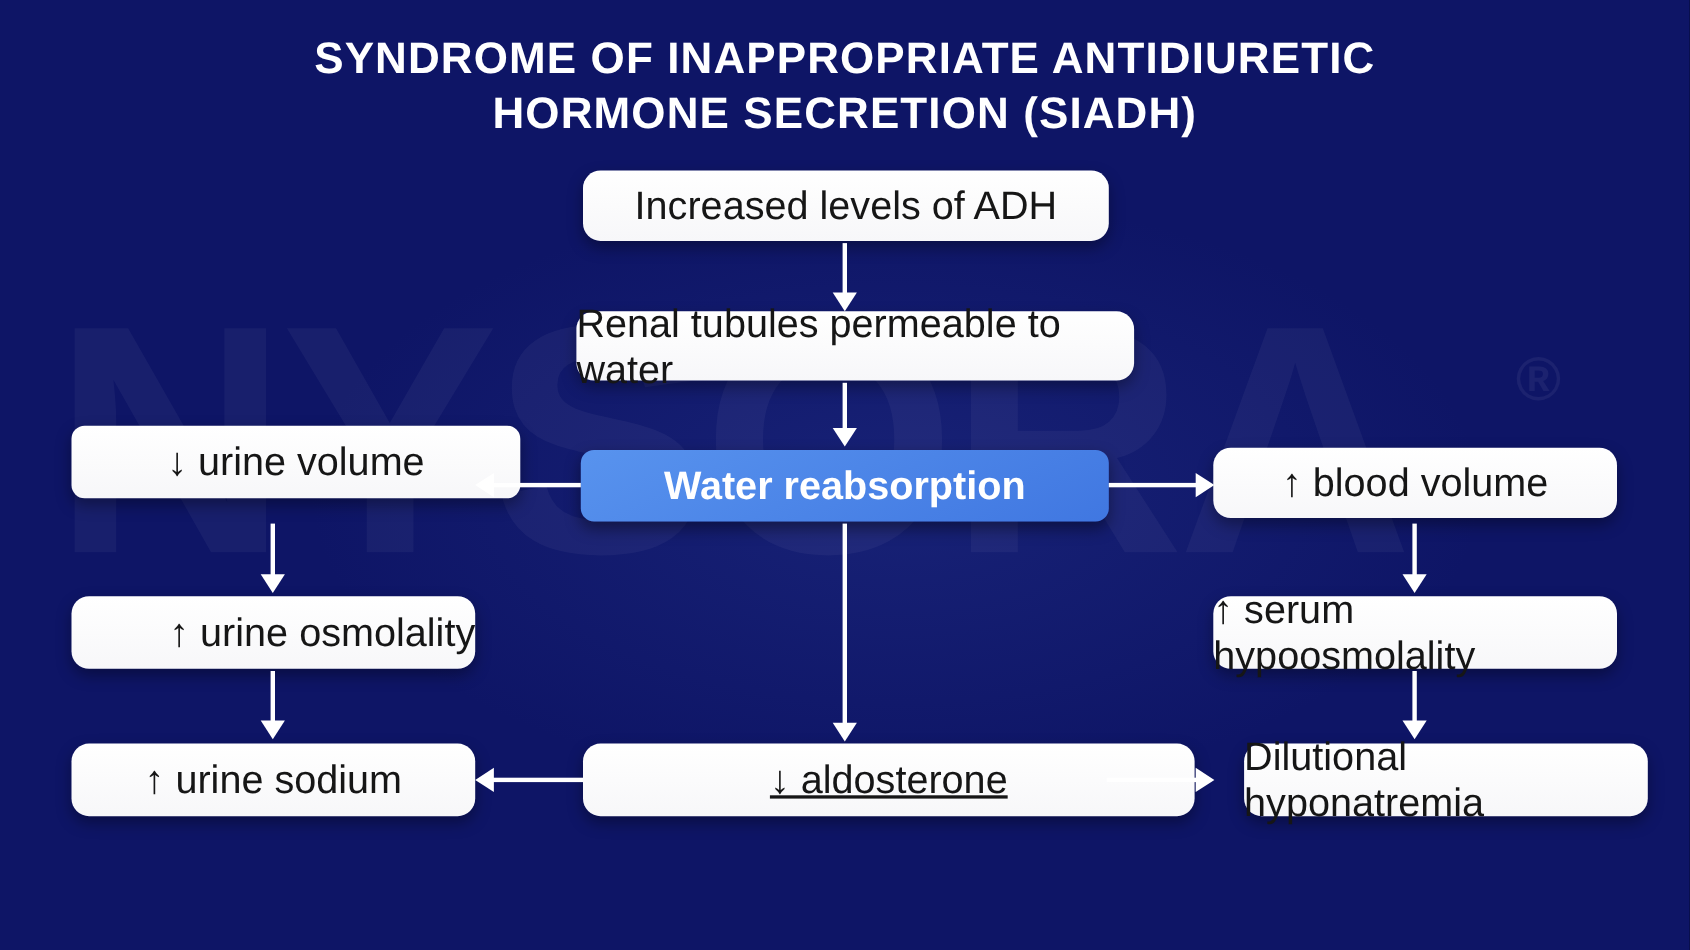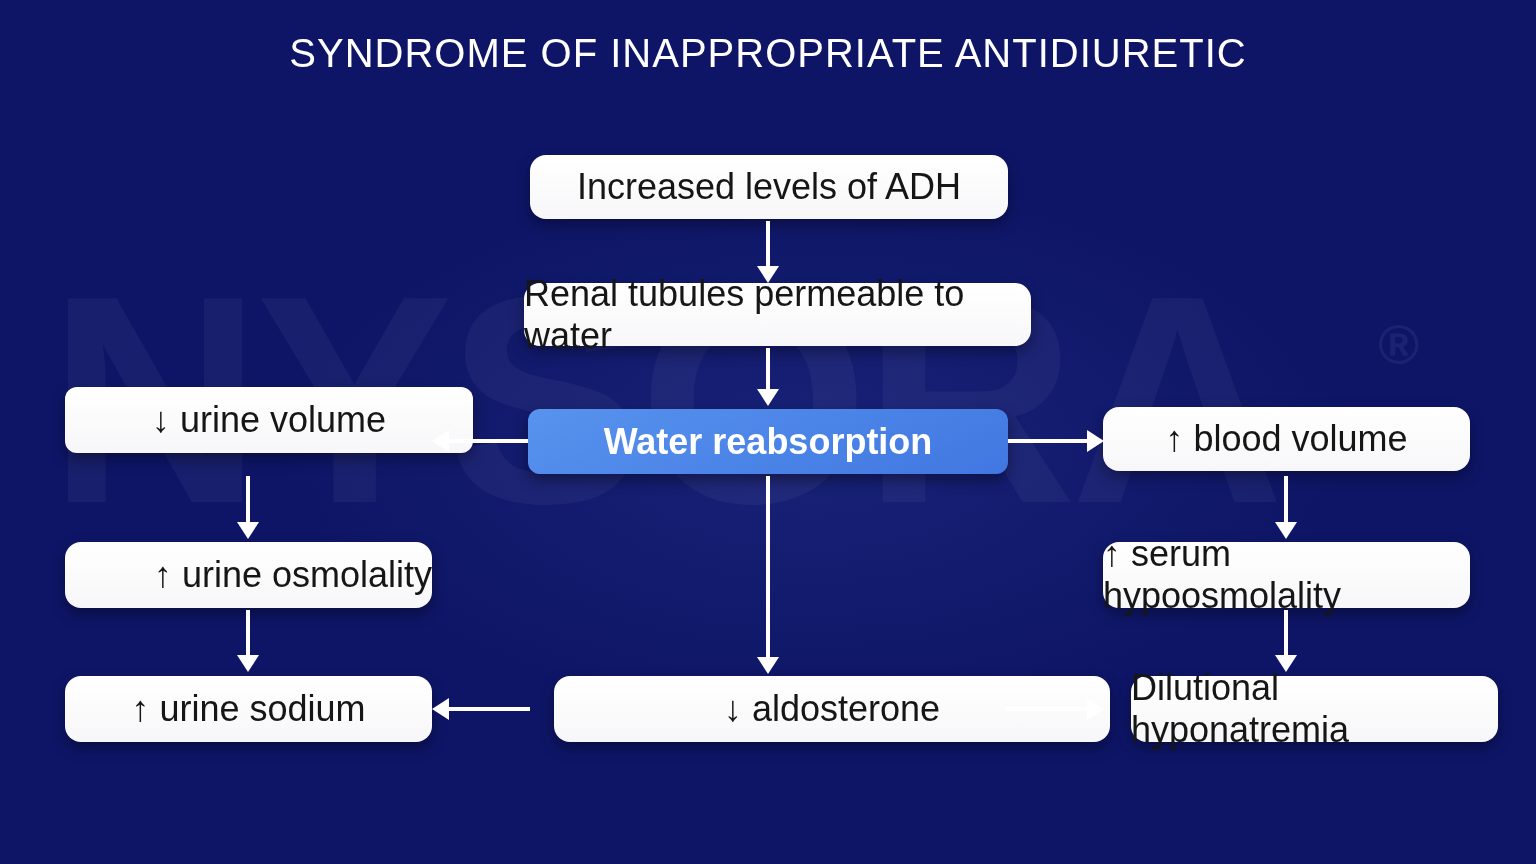--- a/index.html
+++ b/index.html
@@ -39,21 +39,21 @@
   }
 
   
   .title {
     position: absolute;
     top: 28px;
     left: 0;
     width: 100%;
     text-align: center;
     color: #ffffff;
-    font-weight: normal;
+    font-weight: bold;
     font-size: 40px;
     line-height: 50px;
     letter-spacing: 1px;
   }
 
   
   .node {
     position: absolute;
     background: linear-gradient(180deg, #ffffff 0%, #f7f7f9 100%);
     border-radius: 16px;
@@ -117,35 +117,36 @@
 </head>
 <body>
 
 <div id="stage">
 
   <div class="watermark">NYSORA</div>
   <div class="watermark-reg">®</div>
 
   <div class="title">
     <div>SYNDROME OF INAPPROPRIATE ANTIDIURETIC</div>
+    <div>HORMONE SECRETION (SIADH)</div>
   </div>
 
   <div class="node" style="left:530px; top:155px; width:478px; height:64px;">
     <span>Increased levels of ADH</span>
   </div>
 
   <div class="node" style="left:524px; top:283px; width:507px; height:63px;">
     <span>Renal tubules permeable to water</span>
   </div>
 
   <div class="node accent" style="left:528px; top:409px; width:480px; height:65px;">
     <span>Water reabsorption</span>
   </div>
 
-  <div class="node" style="left:554px; top:676px; width:556px; height:66px;">
+  <div class="node" style="left:530px; top:676px; width:556px; height:66px;text-decoration:underline;">
     <span>↓ aldosterone</span>
   </div>
 
   <div class="node" style="left:65px; top:387px; width:408px; height:66px;border-radius:12px;">
     <span>↓ urine volume</span>
   </div>
 
   <div class="node" style="left:65px; top:542px; width:367px; height:66px;justify-content:flex-end;">
     <span>↑ urine osmolality</span>
   </div>

